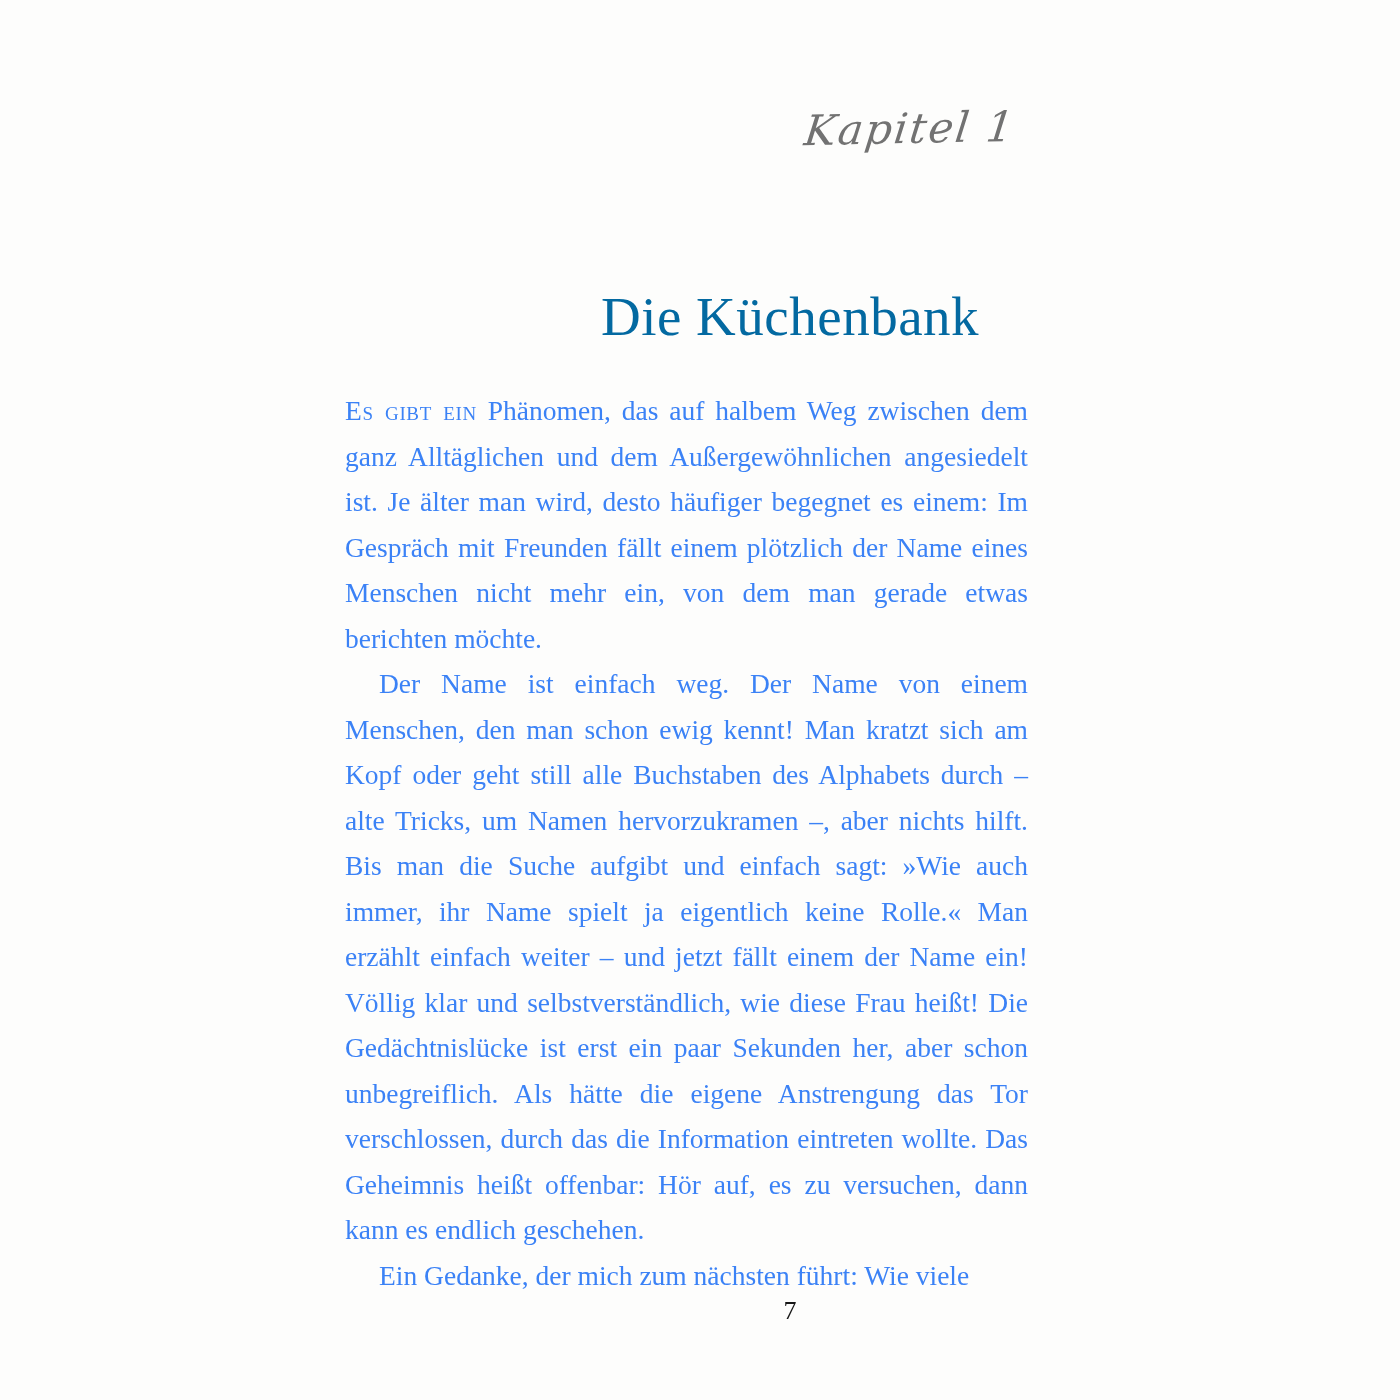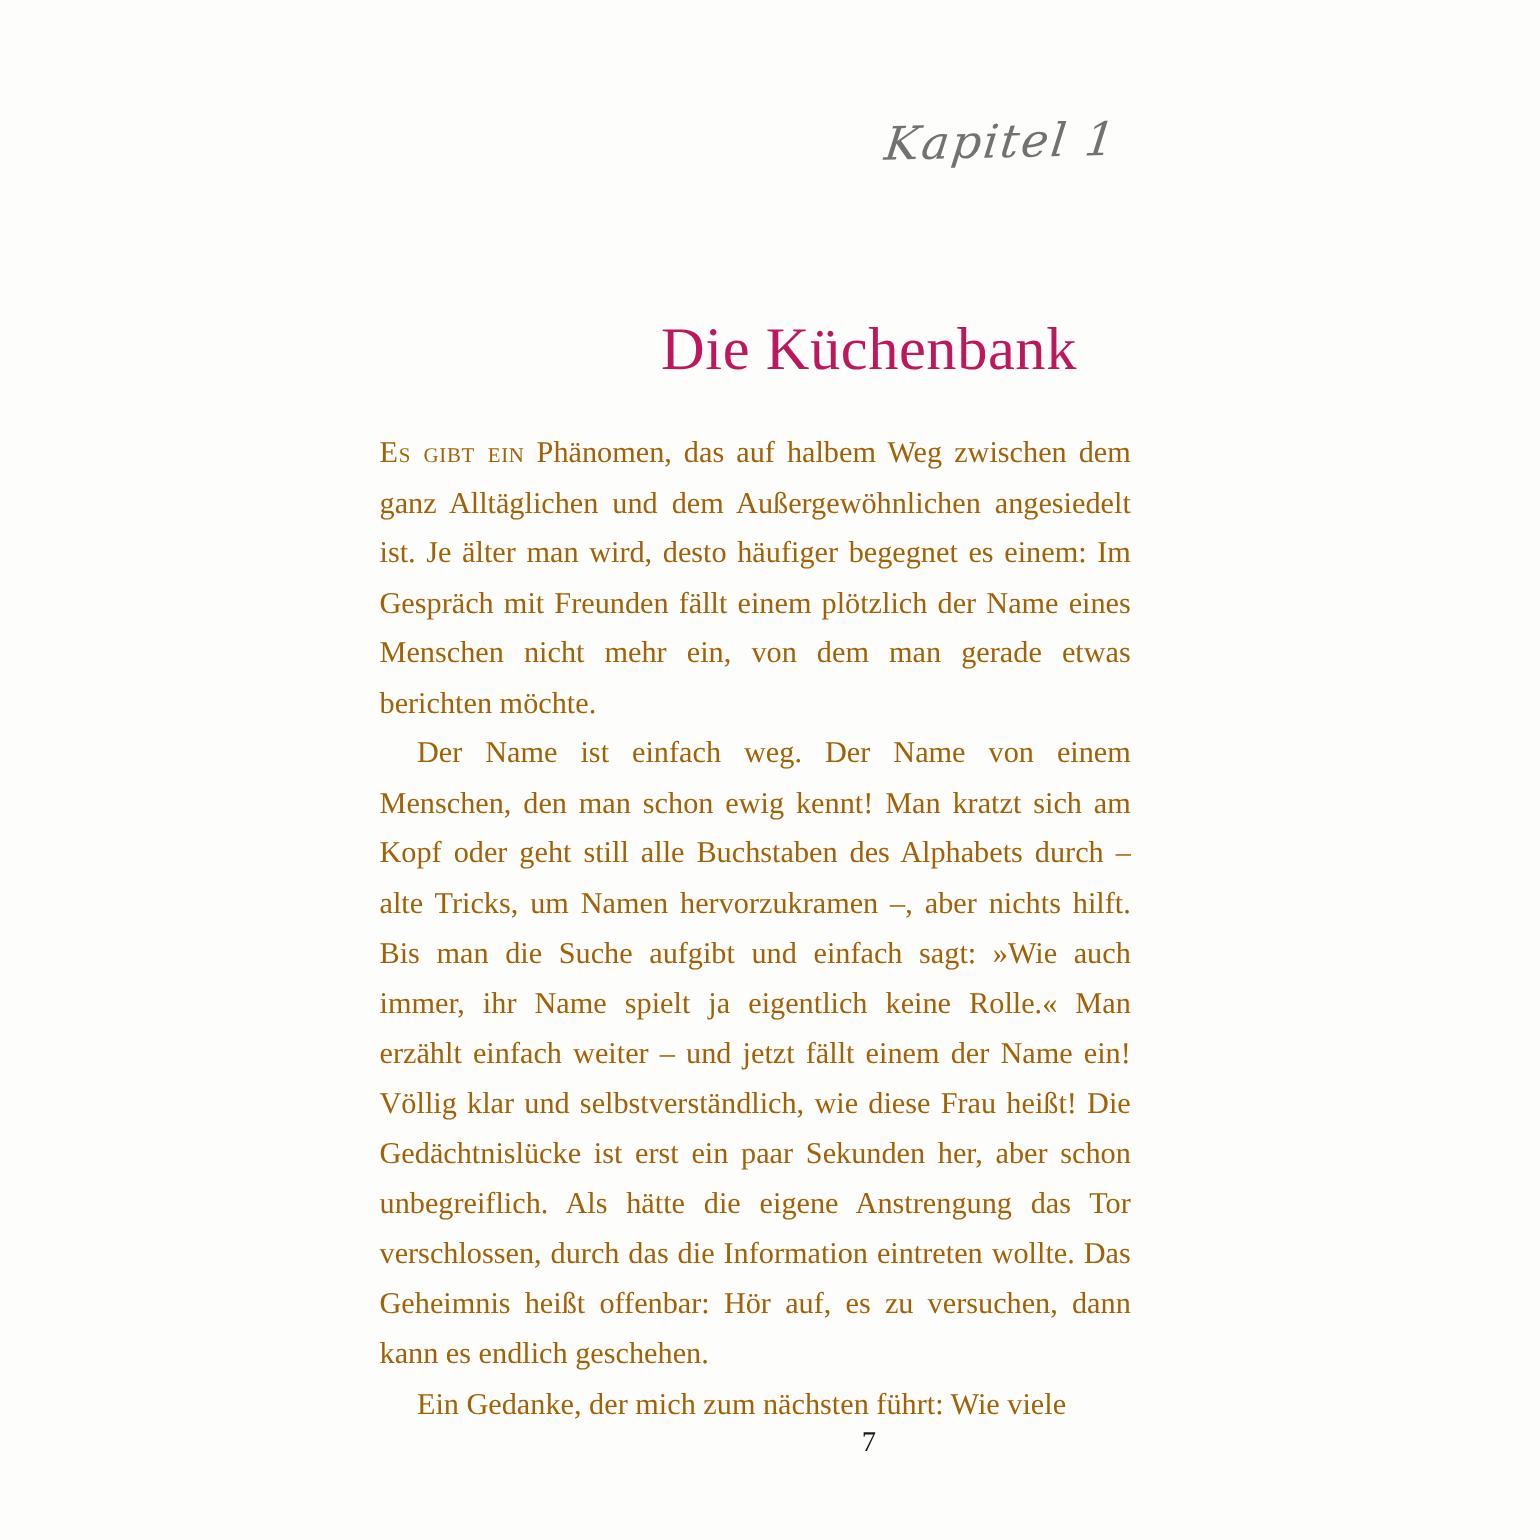--- a/index.html
+++ b/index.html
@@ -54,38 +54,38 @@
     width: 1400px;
     text-align: center;
     padding-left: 180px;
     box-sizing: border-box;
   }
   .chapter-title .title-text {
     font-family: "Liberation Serif", serif;
     font-size: 55px;
     font-weight: 400;
     letter-spacing: 0.5px;
-    color: #be185d;
+    color: #0369a1;
   }
 
   
   .text-column {
     position: absolute;
     top: 388px;
     left: 345px;
     width: 683px;
   }
 
   .text-column p {
     margin: 0;
     font-size: 27.5px;
     line-height: 45.5px;
     text-align: justify;
     text-justify: inter-word;
-    color: #a16207;
+    color: #3b82f6;
     hyphens: manual;
     -webkit-hyphens: manual;
   }
   .text-column p.indent {
     text-indent: 34px;
   }
   .text-column p.first {
     text-indent: 0;
   }
   .small-caps {

